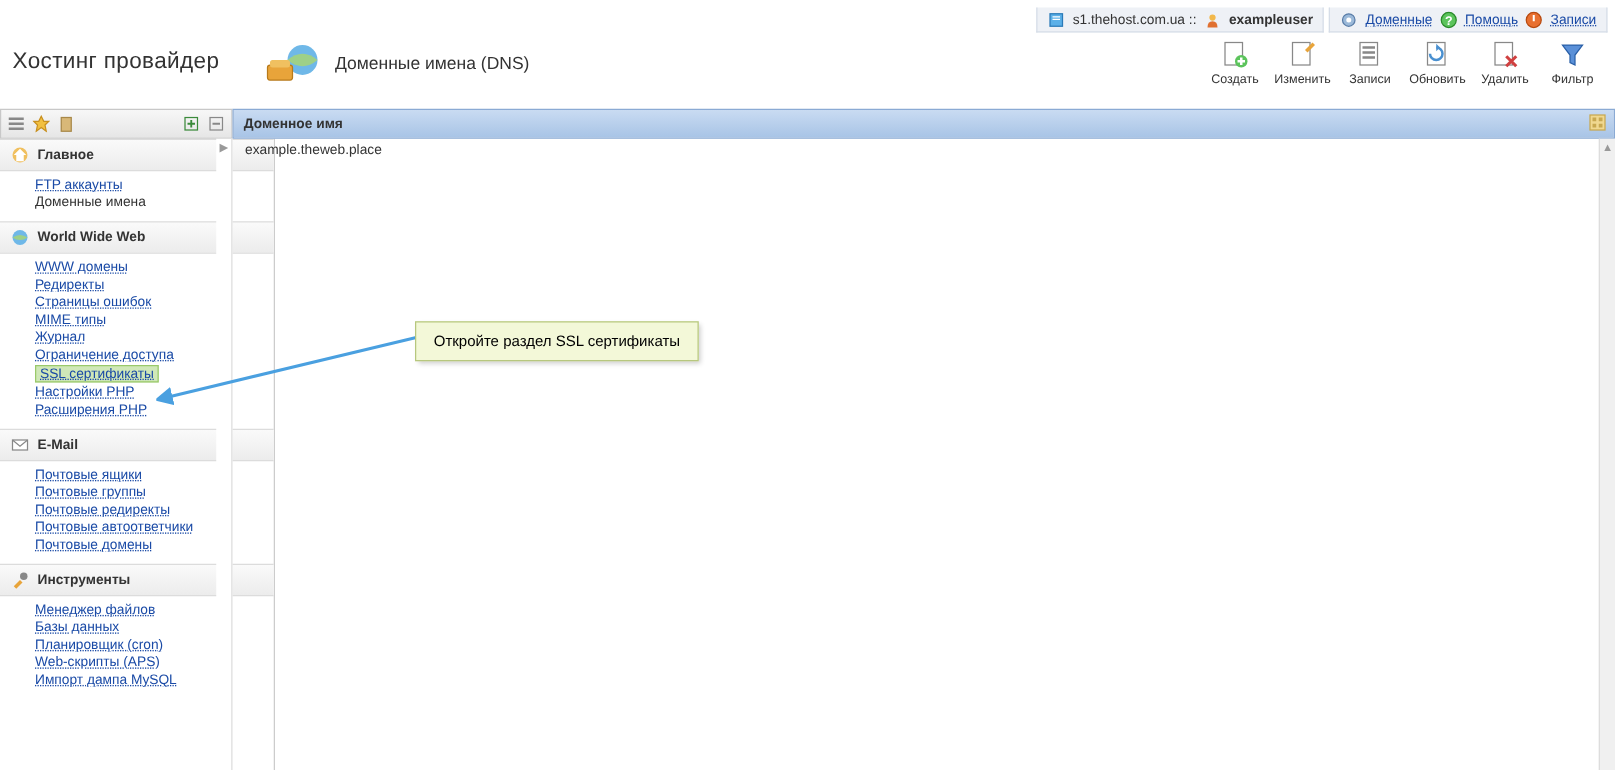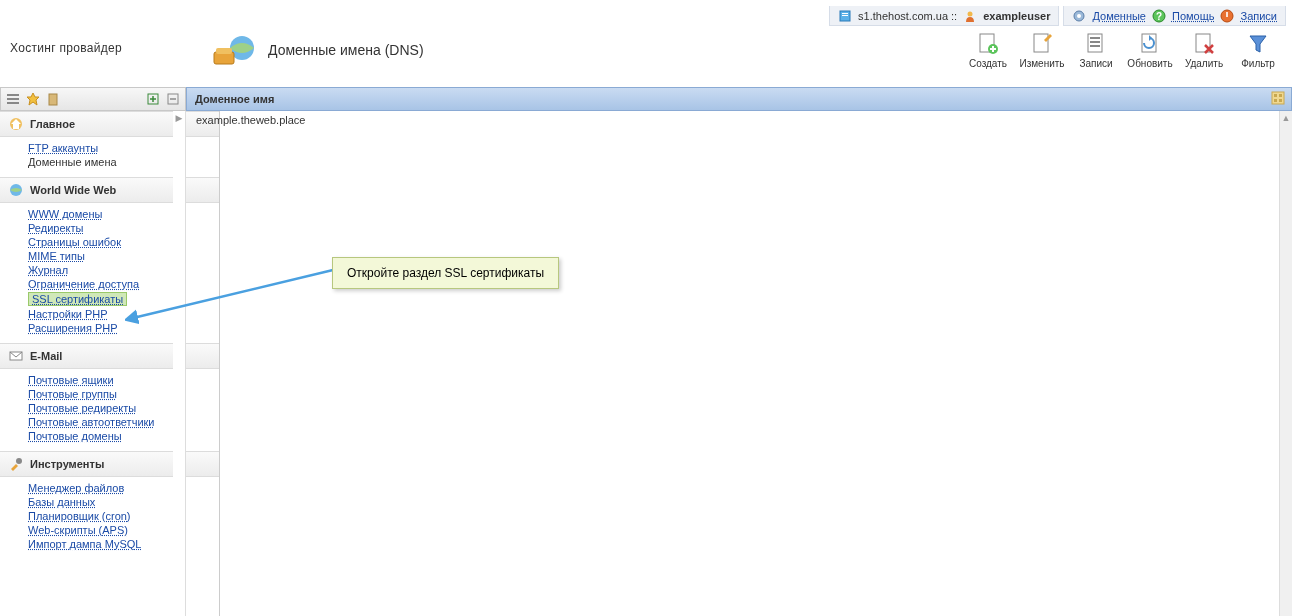--- a/index.html
+++ b/index.html
@@ -10,21 +10,21 @@
 .topbar { position:absolute; top:0; right:0; height:32px; display:flex; align-items:center; gap:4px; padding-right:6px; }
 .topbar .seg { background:#eef1f6; border:1px solid #d6dde8; border-top:none; height:20px; display:flex; align-items:center; padding:0 8px; gap:6px; font-size:11px; }
 .topbar .ico { width:14px; height:14px; display:inline-flex; align-items:center; justify-content:center; }
 .topbar a { text-decoration:none; }
 .topbar .link-u { text-decoration:underline dotted; }
 
 
 .header { position:absolute; top:20px; left:0; right:0; height:60px; display:flex; align-items:center; }
 .logo { margin-left:10px; width:175px; }
 .logo-top { font-size:26px; font-weight:900; letter-spacing:-1px; color:#000; }
-.logo-sub { font-size:12px; color:#333; letter-spacing:0.3px; margin-top:-4px; }
+.logo-sub { font-size:18px; color:#333; letter-spacing:0.3px; margin-top:-4px; }
 .page-icon { width:48px; height:40px; margin-left:25px; display:flex; align-items:center; justify-content:center; }
 .page-title { font-size:14px; color:#333; margin-left:10px;text-align:right; }
 
 
 .main-toolbar { position:absolute; top:28px; right:10px; display:flex; gap:6px; }
 .tbtn { display:flex; flex-direction:column; align-items:center; width:48px; padding:2px; cursor:pointer; font-size:10px; color:#333; }
 .tbtn .tico { width:28px; height:28px; display:flex; align-items:center; justify-content:center; }
 
 
 .side-toolbar { position:absolute; top:87px; left:0; width:186px; height:24px; background:linear-gradient(#f7f7f7,#e6e6e6); border:1px solid #c8c8c8; display:flex; align-items:center; padding:0 4px; gap:4px; }

